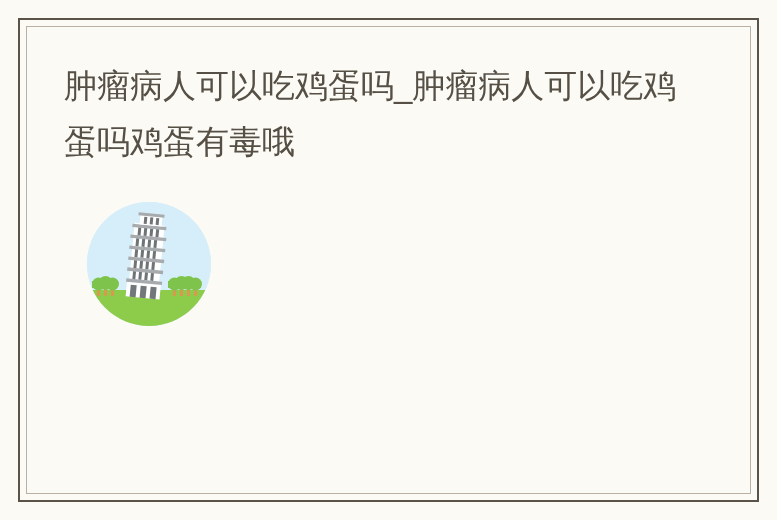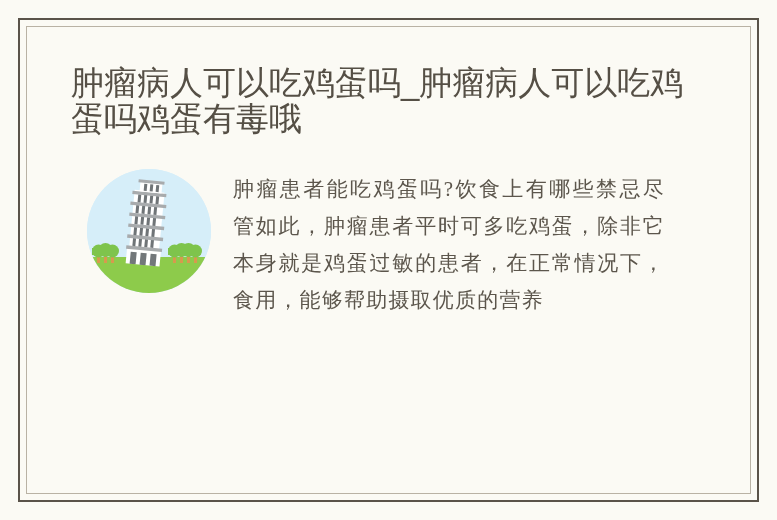--- a/index.html
+++ b/index.html
@@ -49,25 +49,25 @@
     position: absolute;
     left: 0;
     top: 0;
     right: 0;
     bottom: 0;
     padding: 30px 36px 0 36px;
     box-sizing: border-box;
   }
 
   .article-title {
-    margin: 8px;
+    margin: 1px;
     padding: 0;
     font-family: "Liberation Sans", "DejaVu Sans", sans-serif;
     font-size: 33px;
-    line-height: 36px;
+    line-height: 56px;
     font-weight: 400;
     color: #554f45;
     letter-spacing: 0px;
     max-width: 640px;
     word-break: break-all;
   }
 
   .article-body-row {
     display: flex;
     align-items: flex-start;
@@ -204,21 +204,20 @@
                   <rect x="49" y="13" width="22" height="10" fill="#ffffff"></rect>
                   <rect x="53" y="15" width="3" height="7" fill="#6f7477"></rect>
                   <rect x="59" y="15" width="3" height="7" fill="#6f7477"></rect>
                   <rect x="65" y="15" width="3" height="7" fill="#6f7477"></rect>
                   <rect x="47" y="11" width="26" height="3.2" fill="#a8abad"></rect>
                 </g>
               </svg>
             </div>
           </div>
 
-          <p class="article-text">肿瘤患者能吃鸡蛋吗?饮食上有哪些禁忌尽管如此，肿瘤患者平时可多吃鸡蛋，除非它本身就是鸡蛋过敏的患者，在正常情况下，食用，能够帮助摄取优质的营养</p>
 
         </div>
 
       </div>
     </div>
   </div>
 
 </div>
 
 </body></html>

